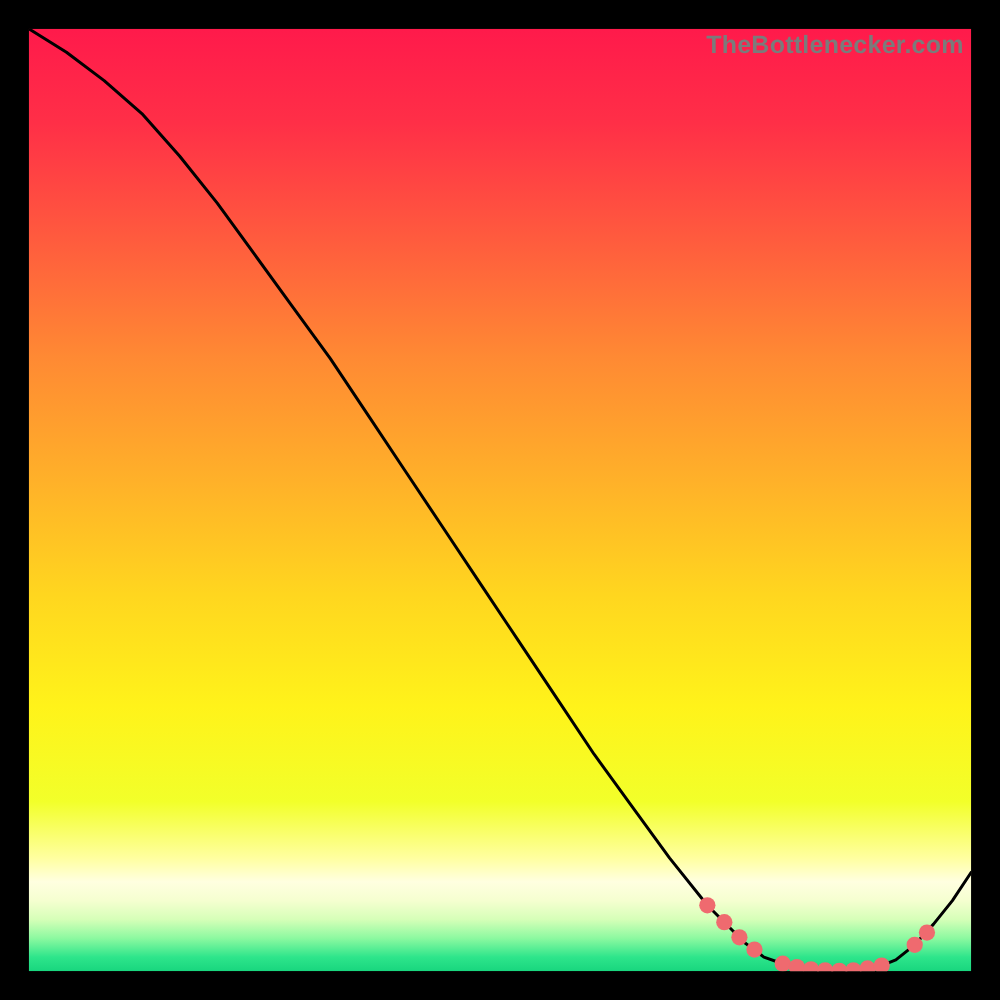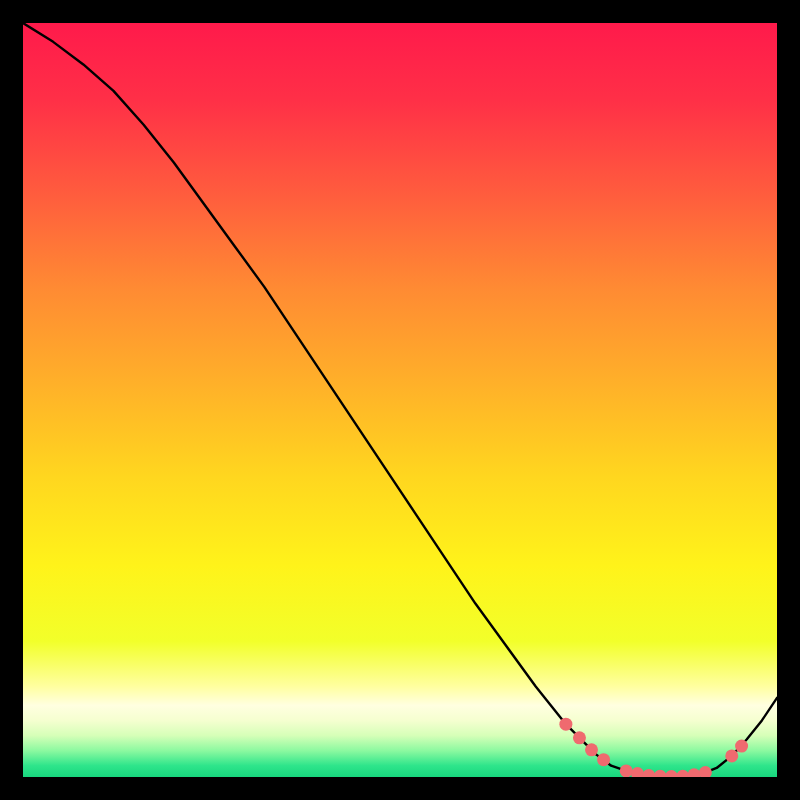--- a/index.html
+++ b/index.html
@@ -74,13 +74,14 @@
         <circle cx="625.82" cy="752.49" r="6.5" fill="#ef6a6f"></circle>
         <circle cx="637.13" cy="753.25" r="6.5" fill="#ef6a6f"></circle>
         <circle cx="648.44" cy="753.62" r="6.5" fill="#ef6a6f"></circle>
         <circle cx="659.75" cy="753.25" r="6.5" fill="#ef6a6f"></circle>
         <circle cx="671.06" cy="751.74" r="6.5" fill="#ef6a6f"></circle>
         <circle cx="682.37" cy="749.48" r="6.5" fill="#ef6a6f"></circle>
         <circle cx="708.76" cy="732.89" r="6.5" fill="#ef6a6f"></circle>
         <circle cx="718.56" cy="723.09" r="6.5" fill="#ef6a6f"></circle>
       </g>
   </svg>
+  <div class="attribution">TheBottlenecker.com</div>
 </div>
 
 </body></html>

